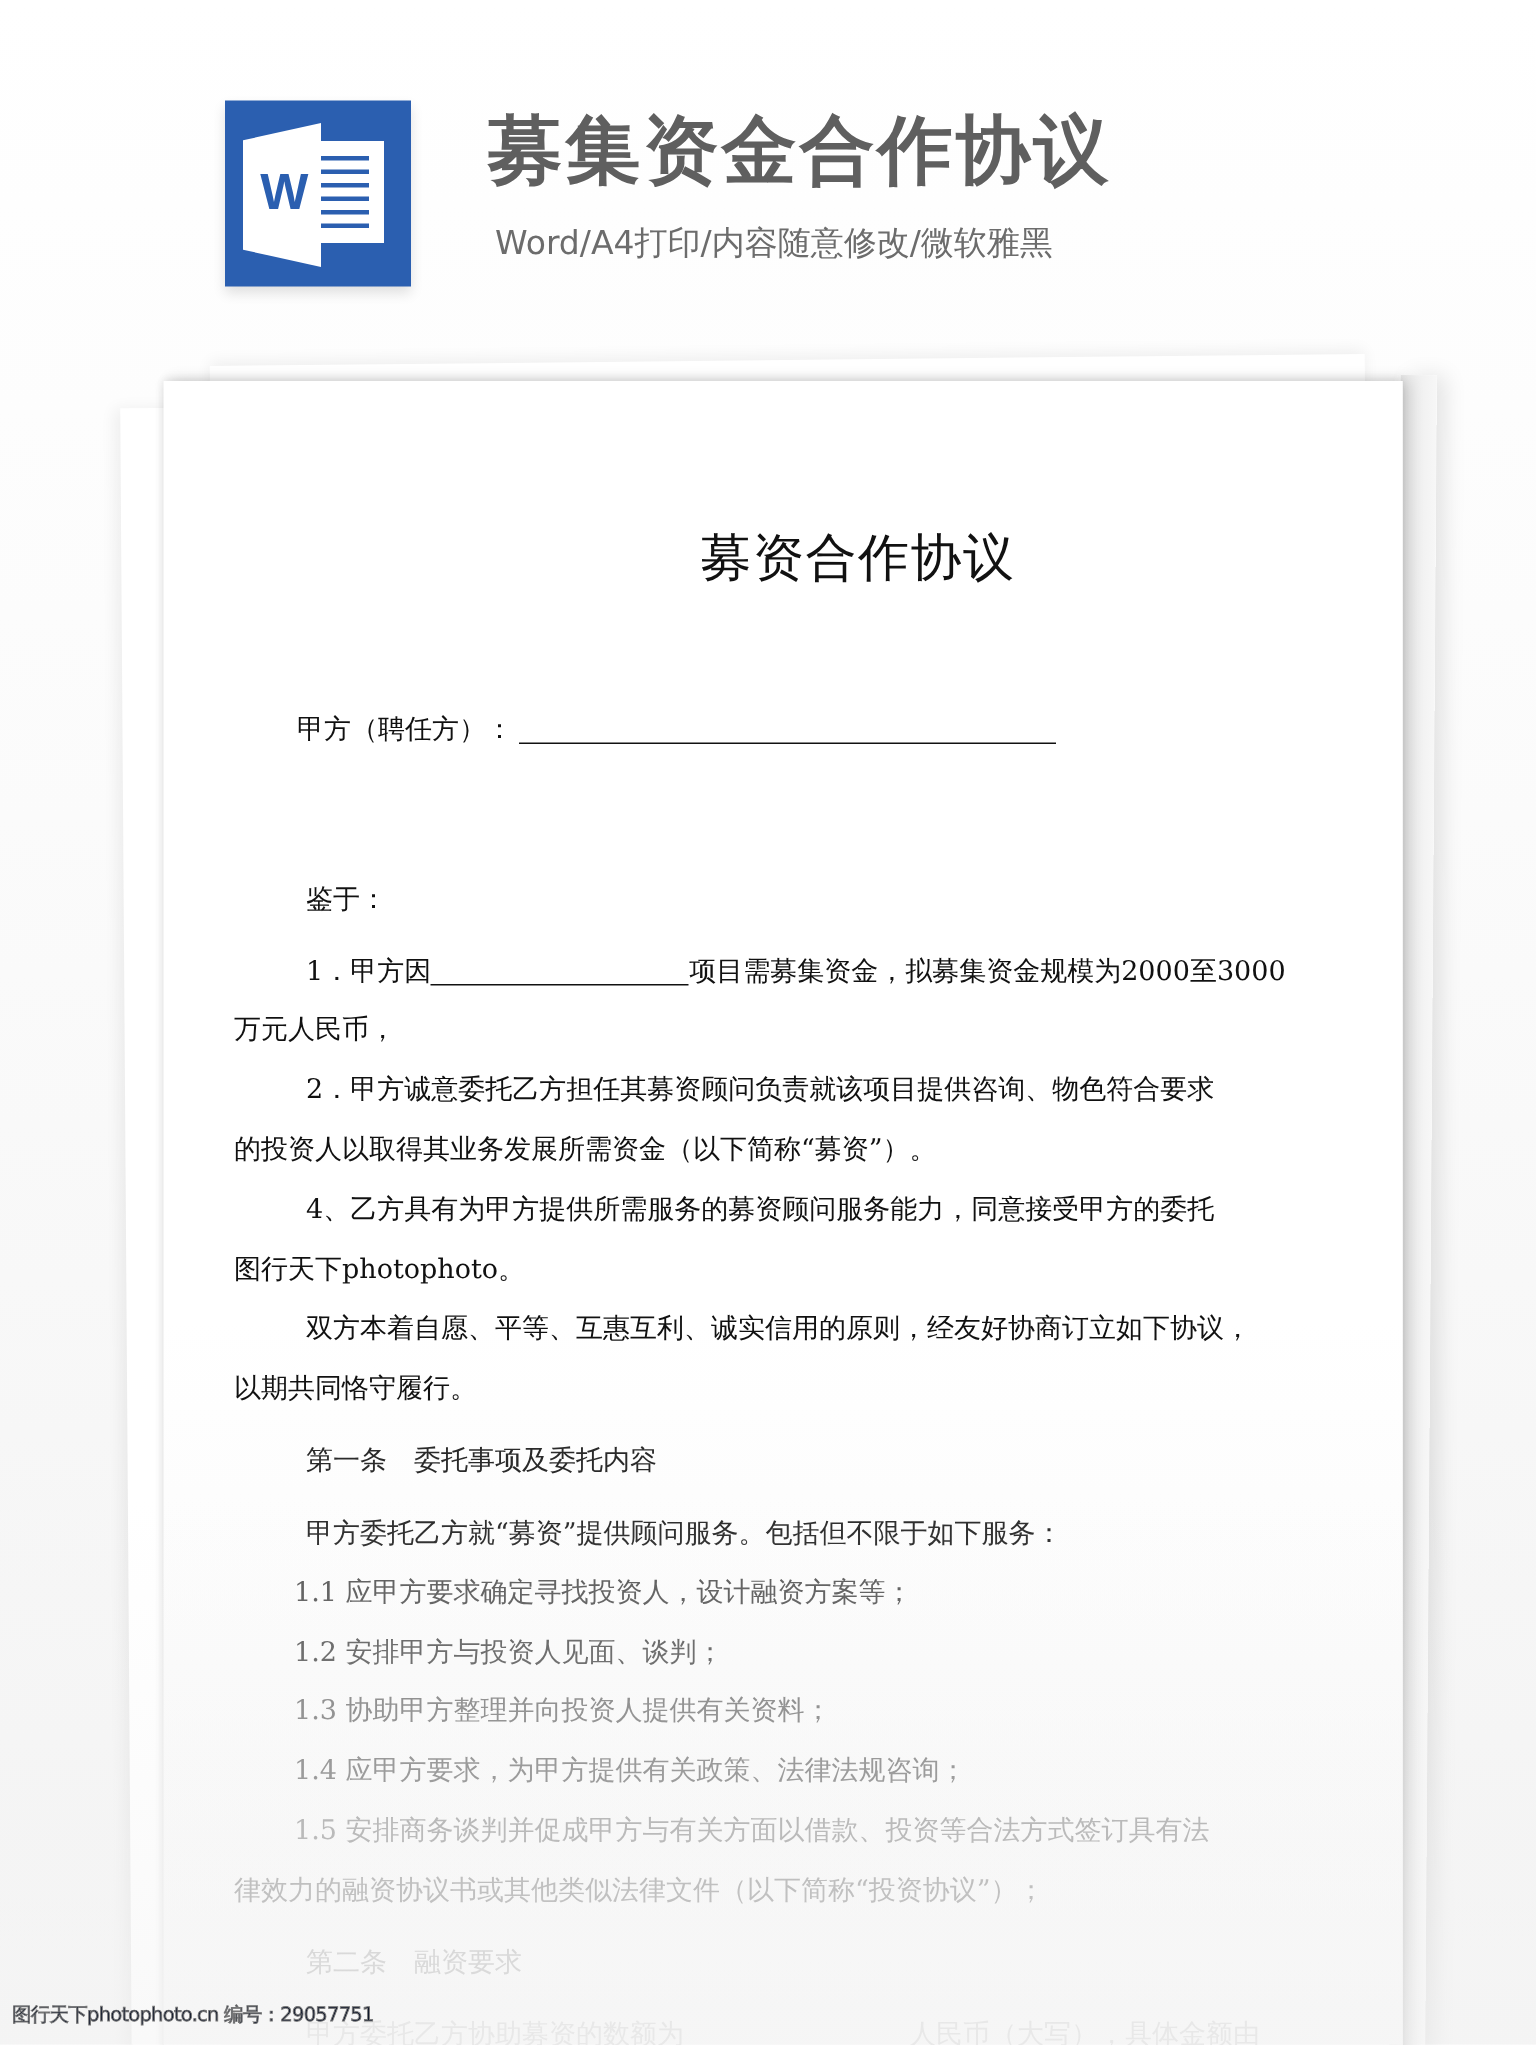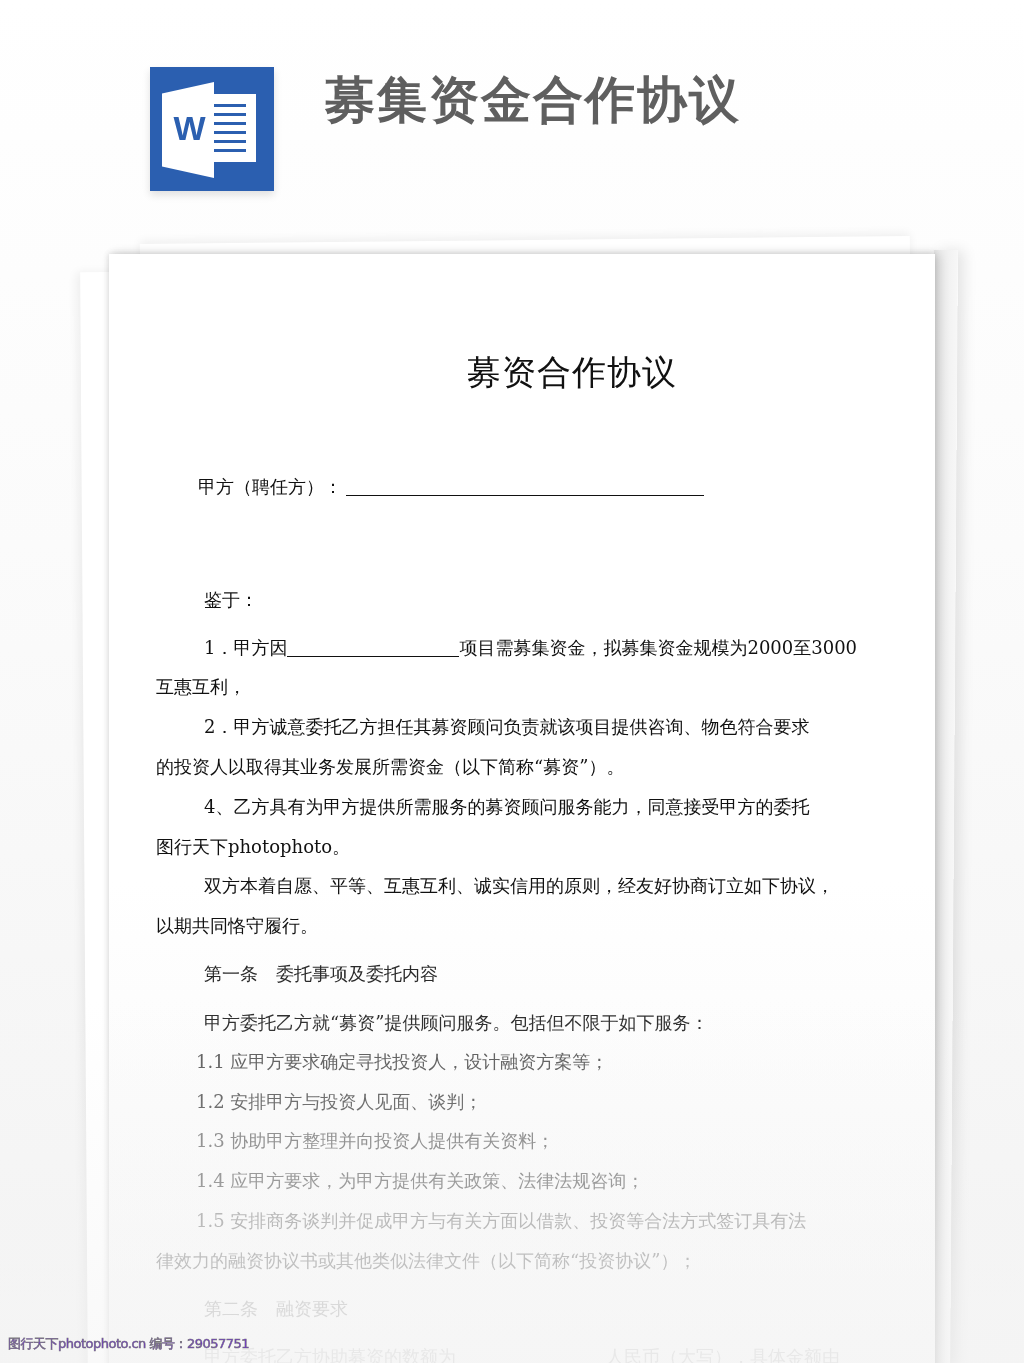--- a/index.html
+++ b/index.html
@@ -176,21 +176,21 @@
       background: linear-gradient(180deg, rgba(245,245,245,0) 0%, rgba(245,245,245,0.35) 60%, rgba(245,245,245,0.6) 100%);
       pointer-events: none;
     }
 
     
     .watermark {
       position: absolute;
       left: 8px; top: 1337px;
       font-family: "DejaVu Sans", sans-serif;
       font-size: 13px;
-      color: #6d28d9;
+      color: #0f172a;
       -webkit-text-stroke: 0.6px #777;
       letter-spacing: -0.5px;
       white-space: nowrap;
       line-height: 1;
     }
   </style>
 </head>
 <body>
 
 <div class="header">
@@ -200,20 +200,21 @@
       <i style="top:19px"></i>
       <i style="top:28px"></i>
       <i style="top:37px"></i>
       <i style="top:46px"></i>
       <i style="top:55px"></i>
     </div>
     <div class="sheet-front"></div>
     <div class="w-letter">W</div>
   </div>
   <div class="header-title">募集资金合作协议</div>
+  <div class="header-subtitle">Word/A4打印/内容随意修改/微软雅黑</div>
 </div>
 
 <div class="paper-back-left"></div>
 <div class="paper-back-top"></div>
 <div class="paper-back-right"></div>
 
 <div class="paper">
   <div class="doc">
 
     <div class="doc-title">募资合作协议</div>
@@ -222,21 +223,21 @@
       <span>甲方（聘任方）：</span>
       <span class="blank"></span>
     </div>
 
 
     <div class="line" style="left:95px; top:337px">鉴于：</div>
 
     <div class="line" style="left:95px; top:384px">
       <span>1．甲方因</span><span class="inline-blank"></span><span>项目需募集资金，拟募集资金规模为2000至3000</span>
     </div>
-    <div class="line" style="left:47px; top:424px">互惠互利，</div>
+    <div class="line" style="left:47px; top:424px">万元人民币，</div>
 
     <div class="line" style="left:95px; top:464px">2．甲方诚意委托乙方担任其募资顾问负责就该项目提供咨询、物色符合要求</div>
     <div class="line" style="left:47px; top:504px">的投资人以取得其业务发展所需资金（以下简称“募资”）。</div>
 
     <div class="line" style="left:95px; top:544px">4、乙方具有为甲方提供所需服务的募资顾问服务能力，同意接受甲方的委托</div>
     <div class="line" style="left:47px; top:584px">图行天下photophoto。</div>
 
     <div class="line" style="left:95px; top:623px">双方本着自愿、平等、互惠互利、诚实信用的原则，经友好协商订立如下协议，</div>
     <div class="line" style="left:47px; top:663px">以期共同恪守履行。</div>
 

